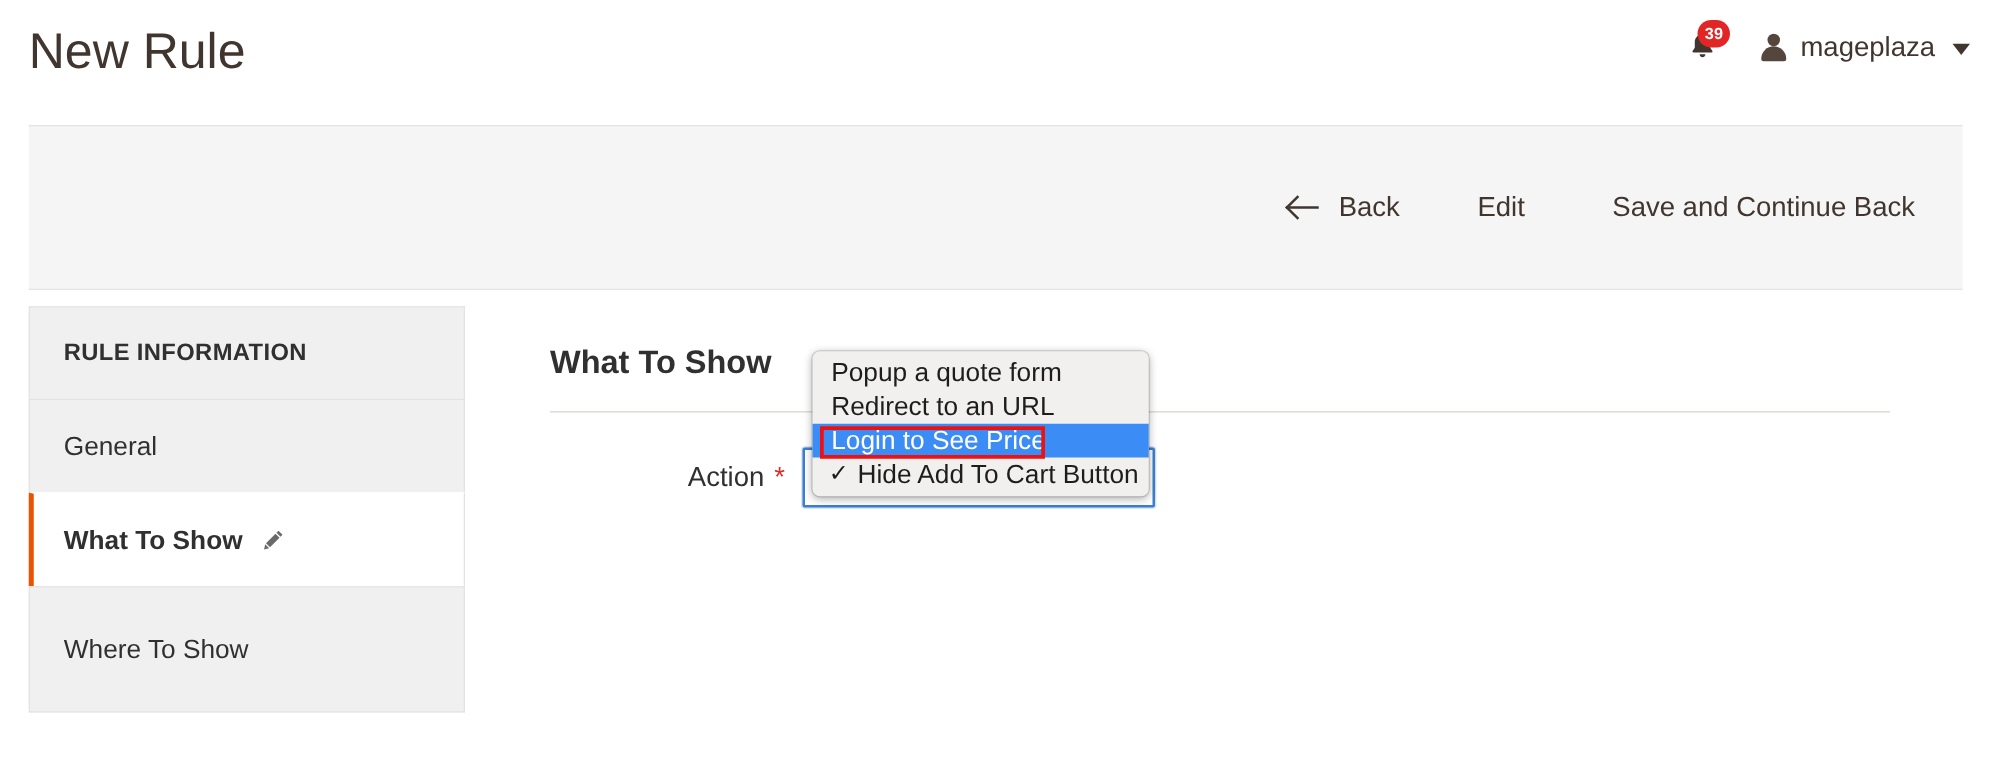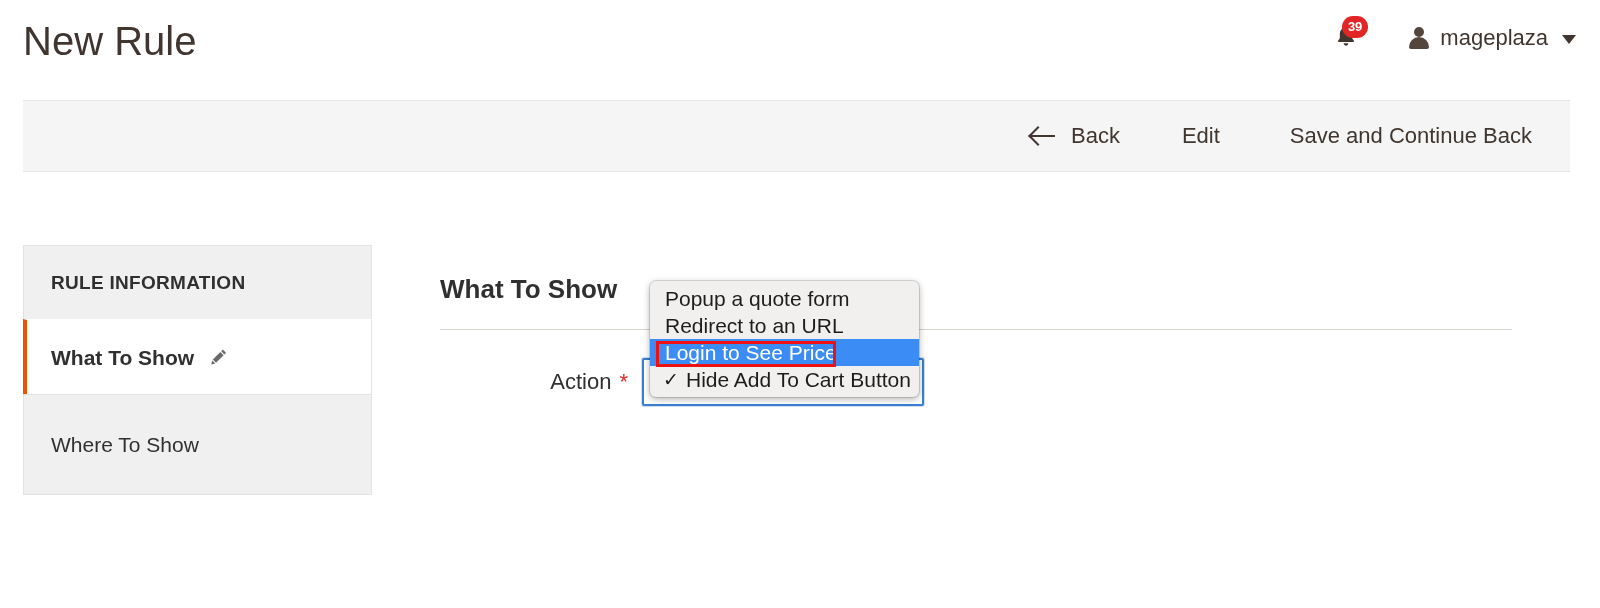--- a/index.html
+++ b/index.html
@@ -33,21 +33,21 @@
     color: #41362f;
     letter-spacing: 0px;
     line-height: 54px;
   }
   #header-right {
     position: absolute;
     right: 24px;
     top: 16px;
     display: flex;
     align-items: flex-end;
-    gap: 16px;
+    gap: 0px;
     height: 44px;
   }
   #notifications-button {
     position: relative;
     display: flex;
     align-items: center;
     justify-content: center;
     width: 48px;
     height: 44px;
     cursor: pointer;
@@ -113,21 +113,21 @@
     margin-left: 4px;
     margin-top: 3px;
   }
 
   
   #page-actions {
     position: absolute;
     left: 23px;
     top: 100px;
     width: 1547px;
-    height: 72px;
+    height: 132px;
     box-sizing: border-box;
     background: #f5f5f5;
     border-top: 1px solid #e3e3e3;
     border-bottom: 1px solid #e3e3e3;
     display: flex;
     align-items: center;
     justify-content: flex-end;
   }
   .action-link {
     font-size: 22px;
@@ -403,20 +403,23 @@
   <div id="save-continue-button" class="action-link">Save and Continue Back</div>
 
 
 </div>
 
 <div id="content">
 
   <div id="sidebar">
     <div id="sidebar-title">RULE INFORMATION</div>
 
+    <div class="sidebar-item">
+      <span>General</span>
+    </div>
 
     <div class="sidebar-item active">
       <span>What To Show</span>
       <span class="edit-pencil-icon">
         <svg width="18" height="18" viewBox="0 0 18 18" aria-hidden="true">
           <path fill="#6a6a6a" d="M12.8 1.6l3.2 3.2-1.6 1.6-3.2-3.2z"></path>
           <path fill="#6a6a6a" d="M10.4 4l3.2 3.2-7.6 7.6-3.2-3.2z"></path>
           <path fill="#6a6a6a" d="M2.2 12.4l3.1 3.1-4.1 1z"></path>
         </svg>
       </span>

